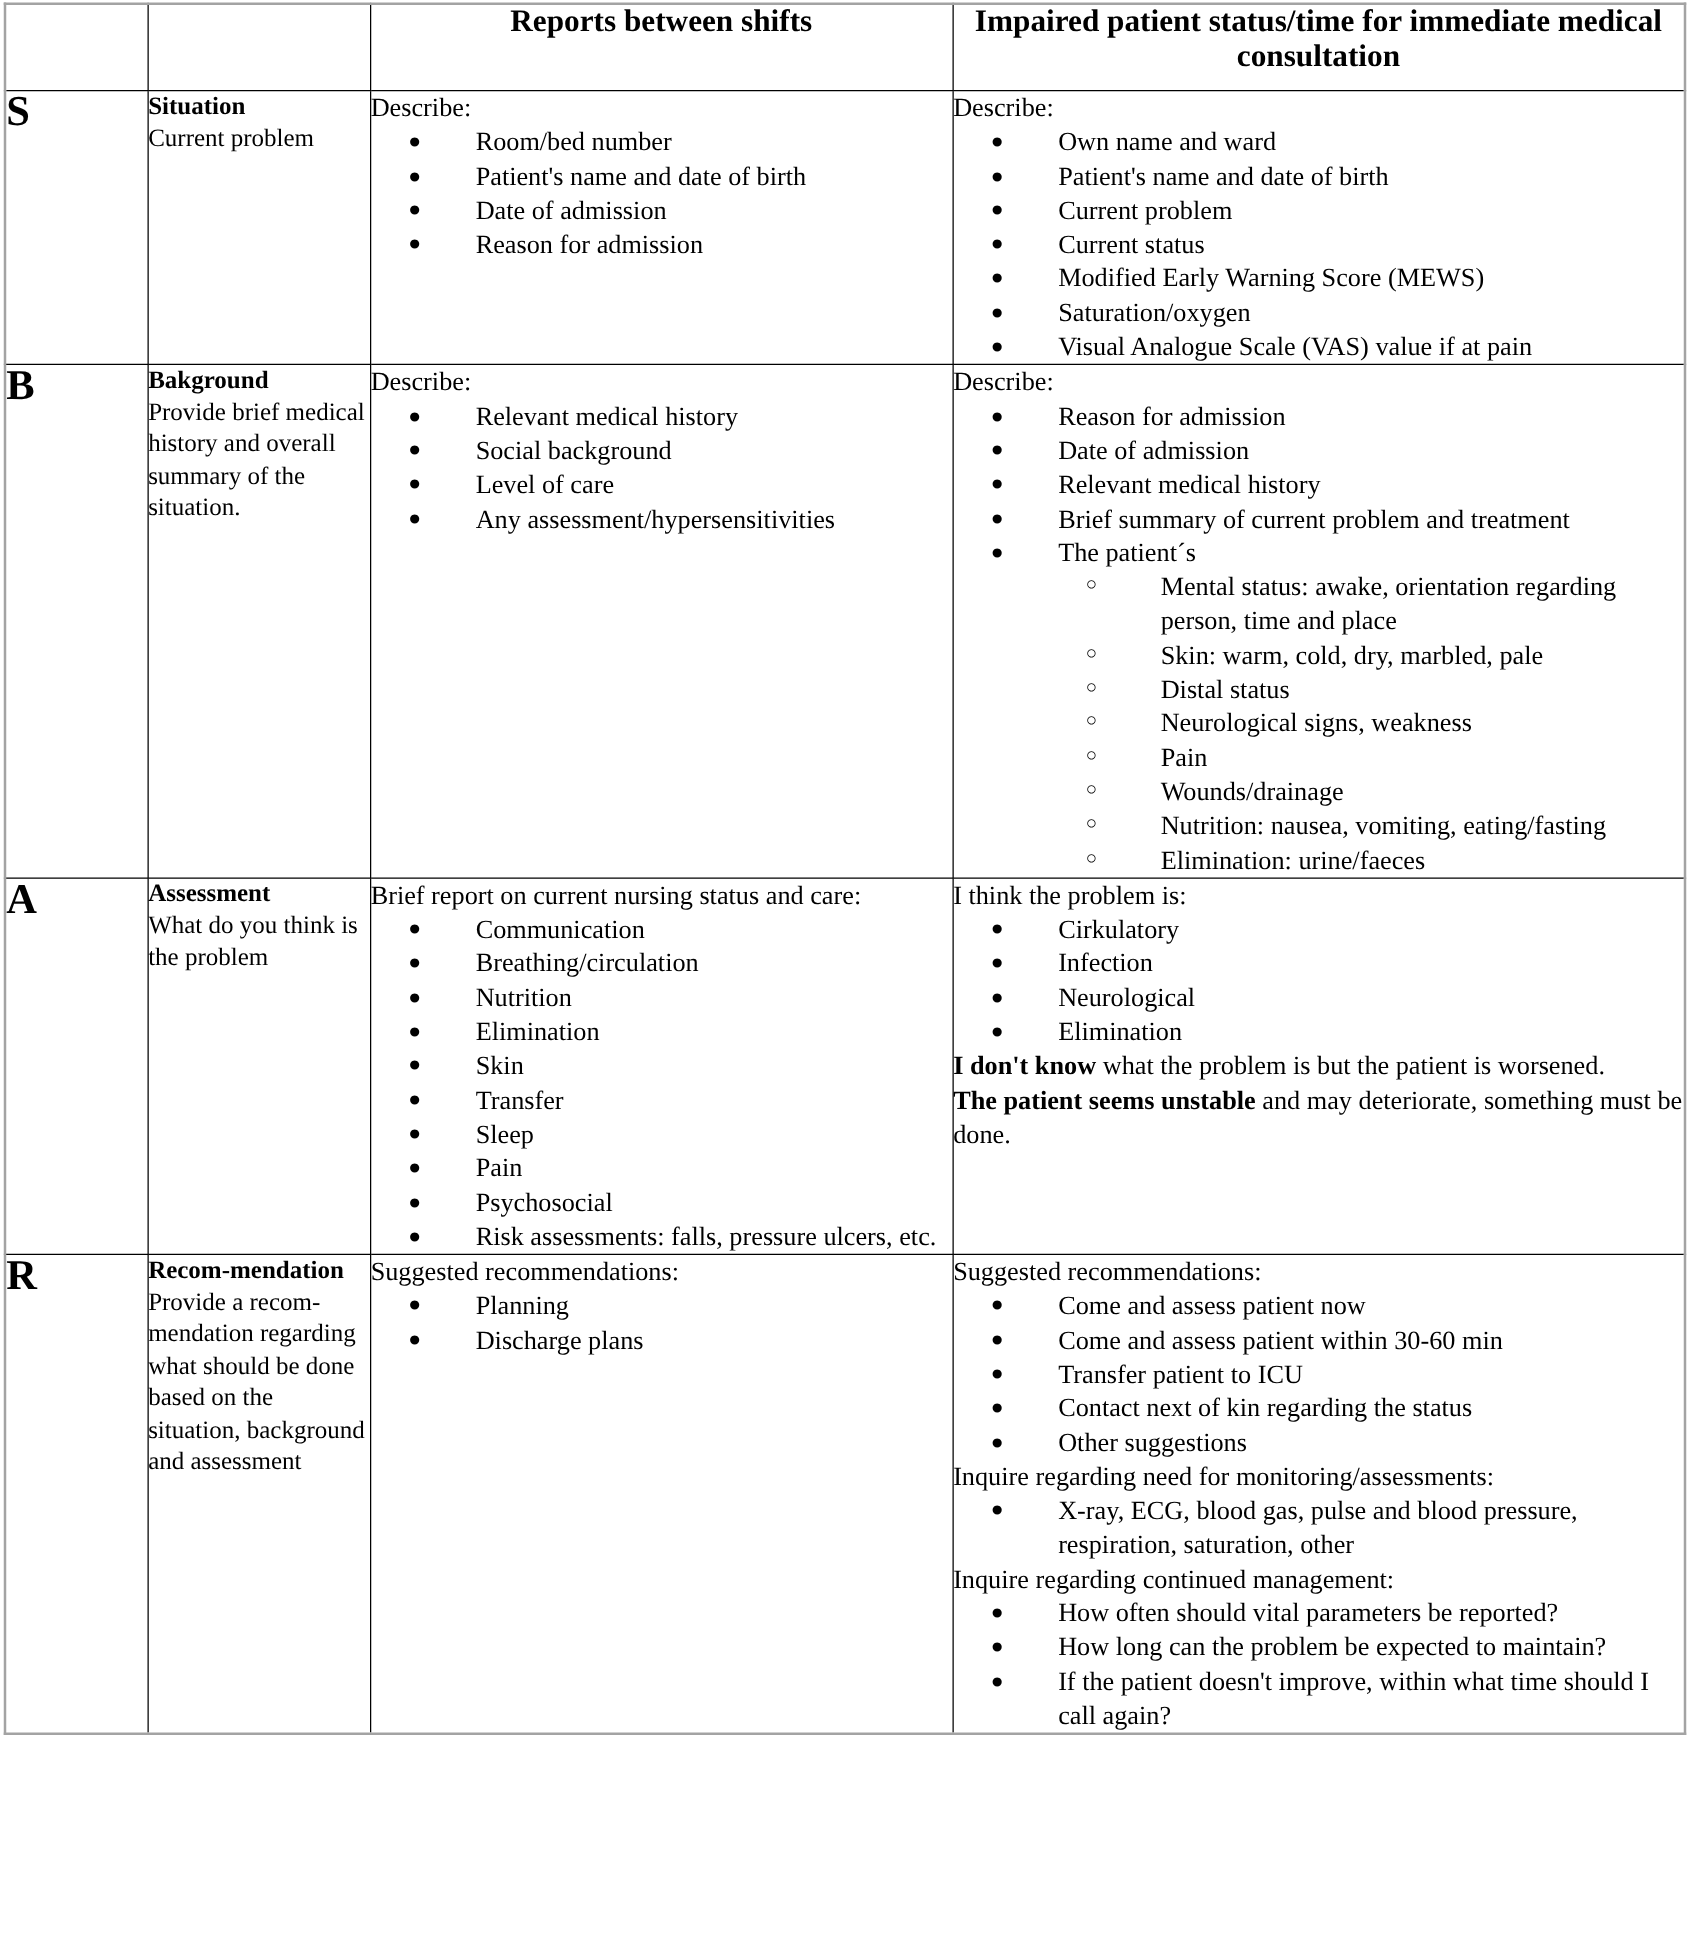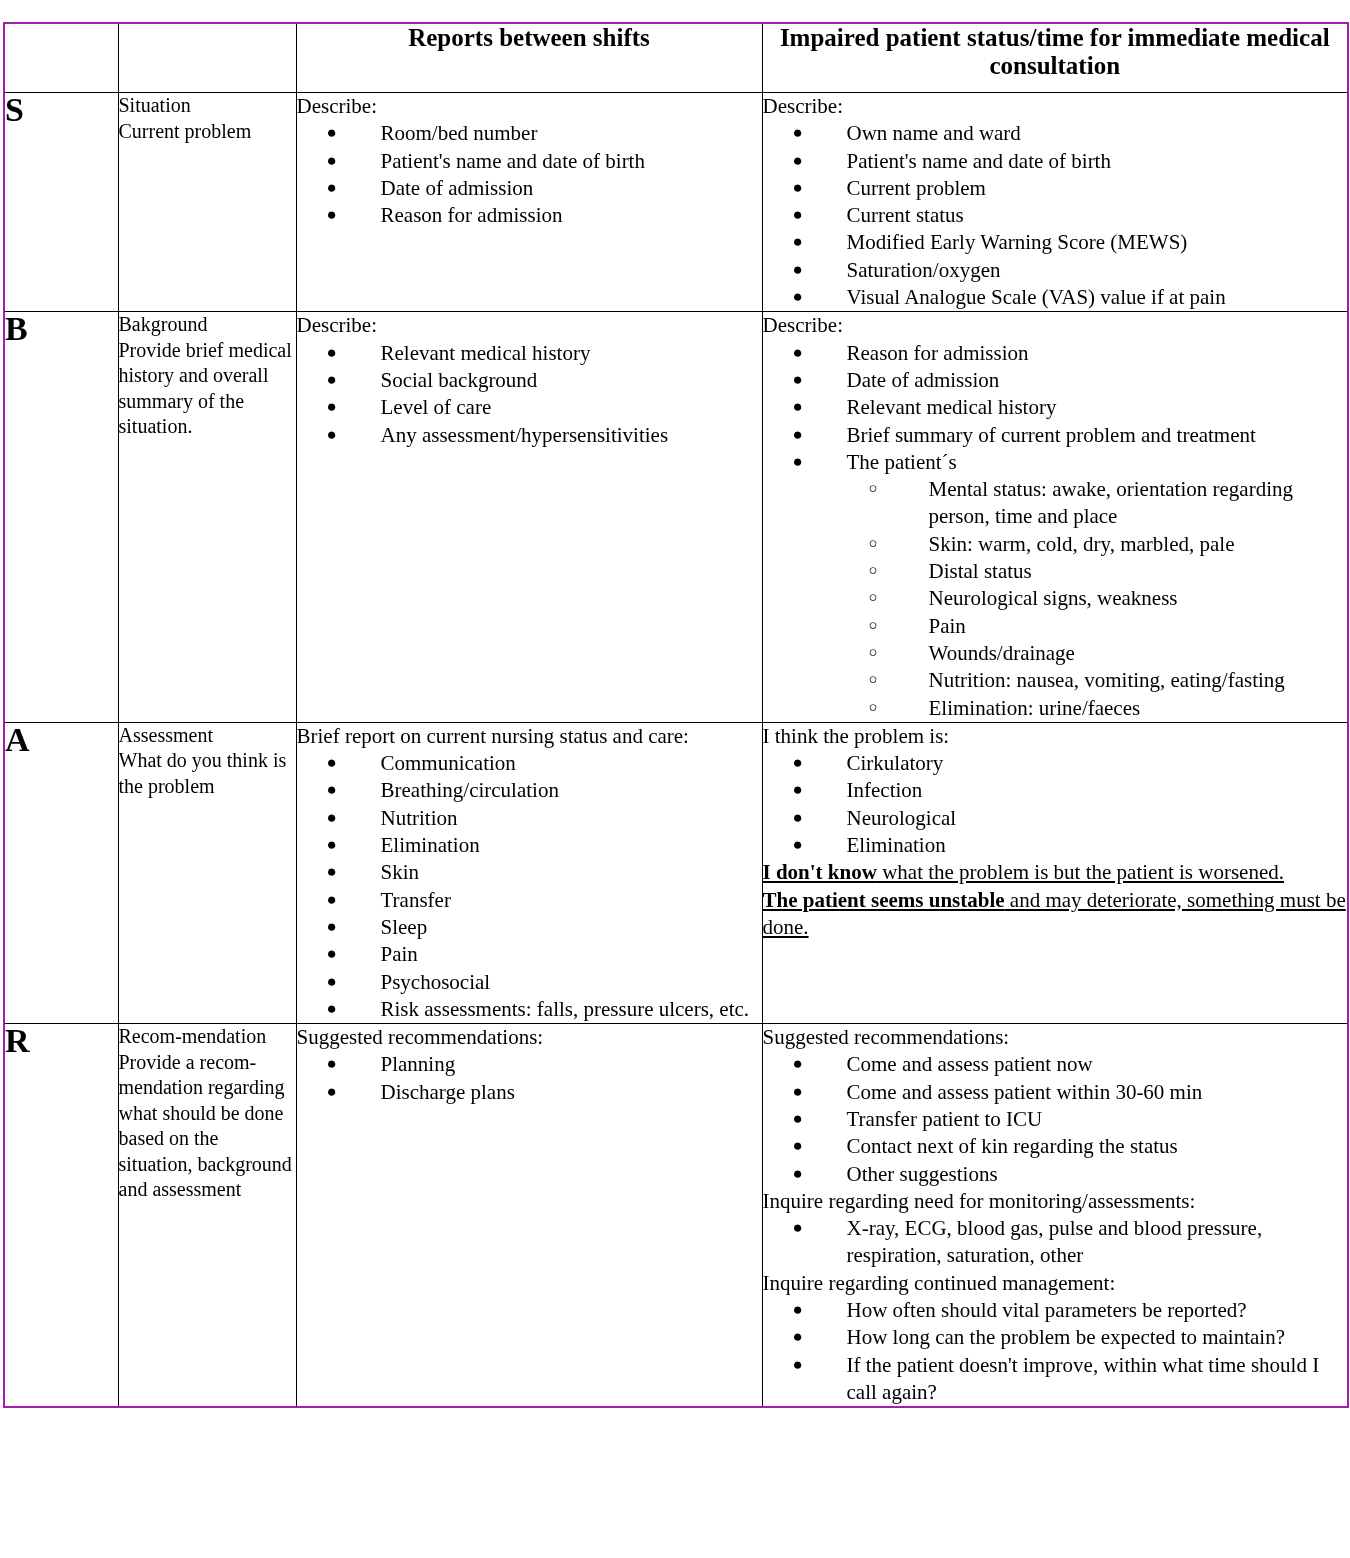--- a/index.html
+++ b/index.html
@@ -17,22 +17,21 @@
   .sheet {
     width: 1350px;
     height: 1558px;
     box-sizing: border-box;
     padding: 2px 3px 2px 3px;
   }
   table.sbar {
     width: 1344px;
     border-collapse: collapse;
     table-layout: fixed;
-    border: 2px solid #a21caf;
-    margin-top: 20px;
+    border: 2px solid #a3a3a3;
   }
   table.sbar td, table.sbar th {
     border: 1.5px solid #000;
     vertical-align: top;
     padding: 0;
     background: #fff;
   }
   
   col.c-letter { width: 114px; }
   col.c-term   { width: 178px; }
@@ -60,42 +59,41 @@
     text-align: left;
   }
 
   
   .term {
     padding: 8px 6px 6px 13px;
     font-size: 20px;
     line-height: 1.275;
   }
   .term .term-title {
-    font-weight: normal;
+    font-weight: bold;
     display: block;
   }
   .term .term-desc {
     display: block;
   }
 
   
   .content {
     padding: 8px 8px 6px 9px;
     font-size: 21px;
     line-height: 1.30;
   }
   .content .lead {
     font-weight: normal;
     margin: 0 0 0 0;
     display: block;
   }
   .content .para {
     display: block;
     margin: 0;
-    text-decoration: underline;
   }
   .content .para b { font-weight: bold; }
 
   ul.blist {
     list-style: none;
     margin: 0;
     padding: 0;
   }
   ul.blist > li {
     position: relative;

